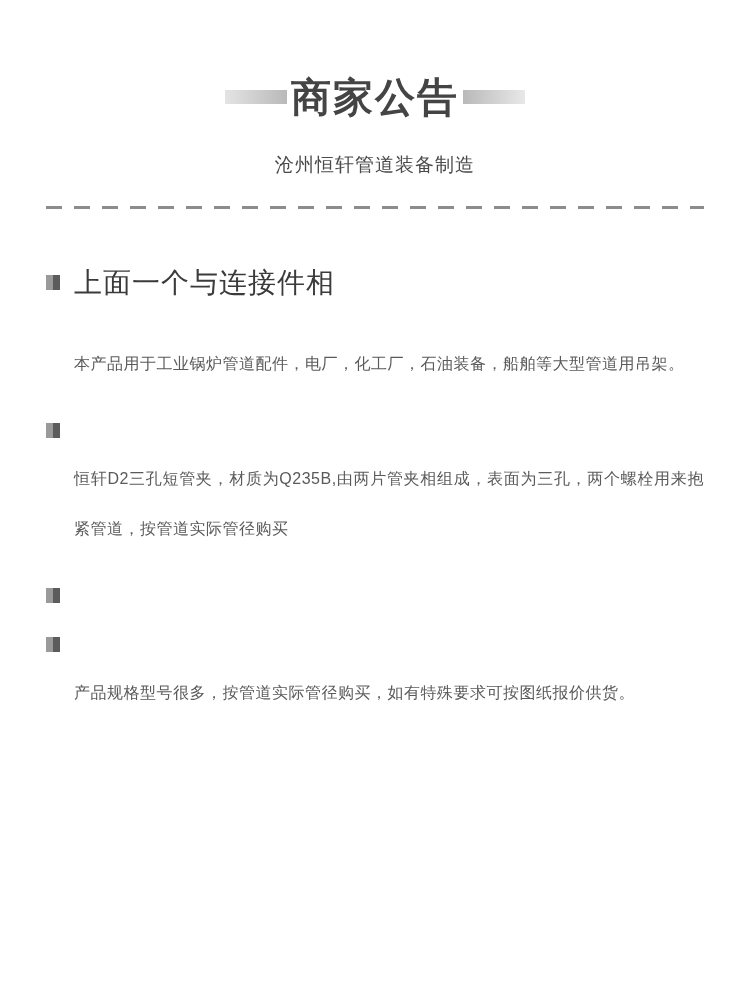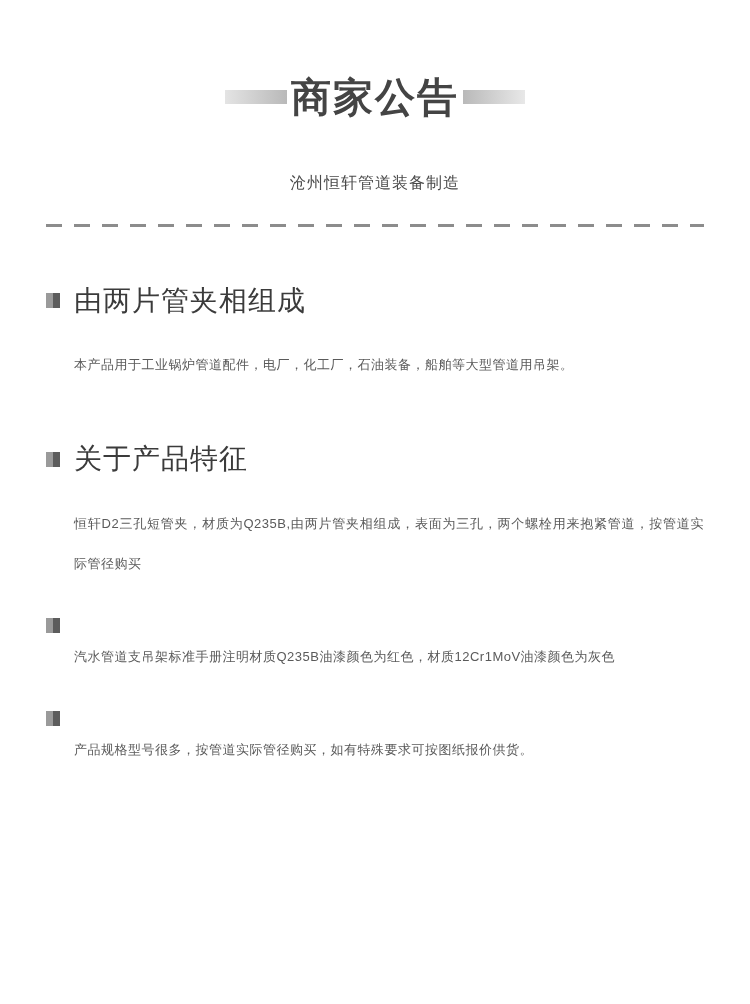--- a/index.html
+++ b/index.html
@@ -50,22 +50,22 @@
     line-height: 44px;
     font-weight: 700;
     color: #444444;
     letter-spacing: 2px;
     padding: 0 10px;
     position: relative;
     z-index: 2;
     background: transparent;
   }
   .sub-title {
-    margin-top: 22px;
-    font-size: 16px;
+    margin-top: 4px;
+    font-size: 19px;
     line-height: 30px;
     color: #4a4a4a;
     letter-spacing: 1px;
     font-weight: 400;
   }
 
   
   .divider {
     margin: 26px 46px 0 46px;
     height: 3px;
@@ -101,24 +101,24 @@
     flex: 0 0 auto;
   }
   .sec-title {
     font-size: 28px;
     line-height: 34px;
     color: #3b3b3b;
     font-weight: 400;
     letter-spacing: 1px;
   }
   .sec-body {
-    margin-top: 4px;
+    margin-top: 16px;
     padding-left: 28px;
-    font-size: 13px;
-    line-height: 40px;
+    font-size: 16px;
+    line-height: 50px;
     color: #5a5a5a;
     letter-spacing: 0.5px;
     text-align: justify;
   }
 </style>
 </head>
 <body>
 
 <div class="page">
 
@@ -131,38 +131,36 @@
     <div class="sub-title">沧州恒轩管道装备制造</div>
   </div>
 
   <div class="divider"></div>
 
   <div class="sections">
 
     <div class="section">
       <div class="sec-head">
         <span class="bullet"></span>
-        <h2 class="sec-title">由两片管夹相组成</h2>
+        <h2 class="sec-title">上面一个与连接件相</h2>
       </div>
       <p class="sec-body">本产品用于工业锅炉管道配件，电厂，化工厂，石油装备，船舶等大型管道用吊架。</p>
     </div>
 
     <div class="section">
       <div class="sec-head">
         <span class="bullet"></span>
-        <h2 class="sec-title">关于产品特征</h2>
       </div>
       <p class="sec-body">恒轩D2三孔短管夹，材质为Q235B,由两片管夹相组成，表面为三孔，两个螺栓用来抱紧管道，按管道实际管径购买</p>
     </div>
 
     <div class="section">
       <div class="sec-head">
         <span class="bullet"></span>
       </div>
-      <p class="sec-body">汽水管道支吊架标准手册注明材质Q235B油漆颜色为红色，材质12Cr1MoV油漆颜色为灰色</p>
     </div>
 
     <div class="section">
       <div class="sec-head">
         <span class="bullet"></span>
       </div>
       <p class="sec-body">产品规格型号很多，按管道实际管径购买，如有特殊要求可按图纸报价供货。</p>
     </div>
 
   </div>

